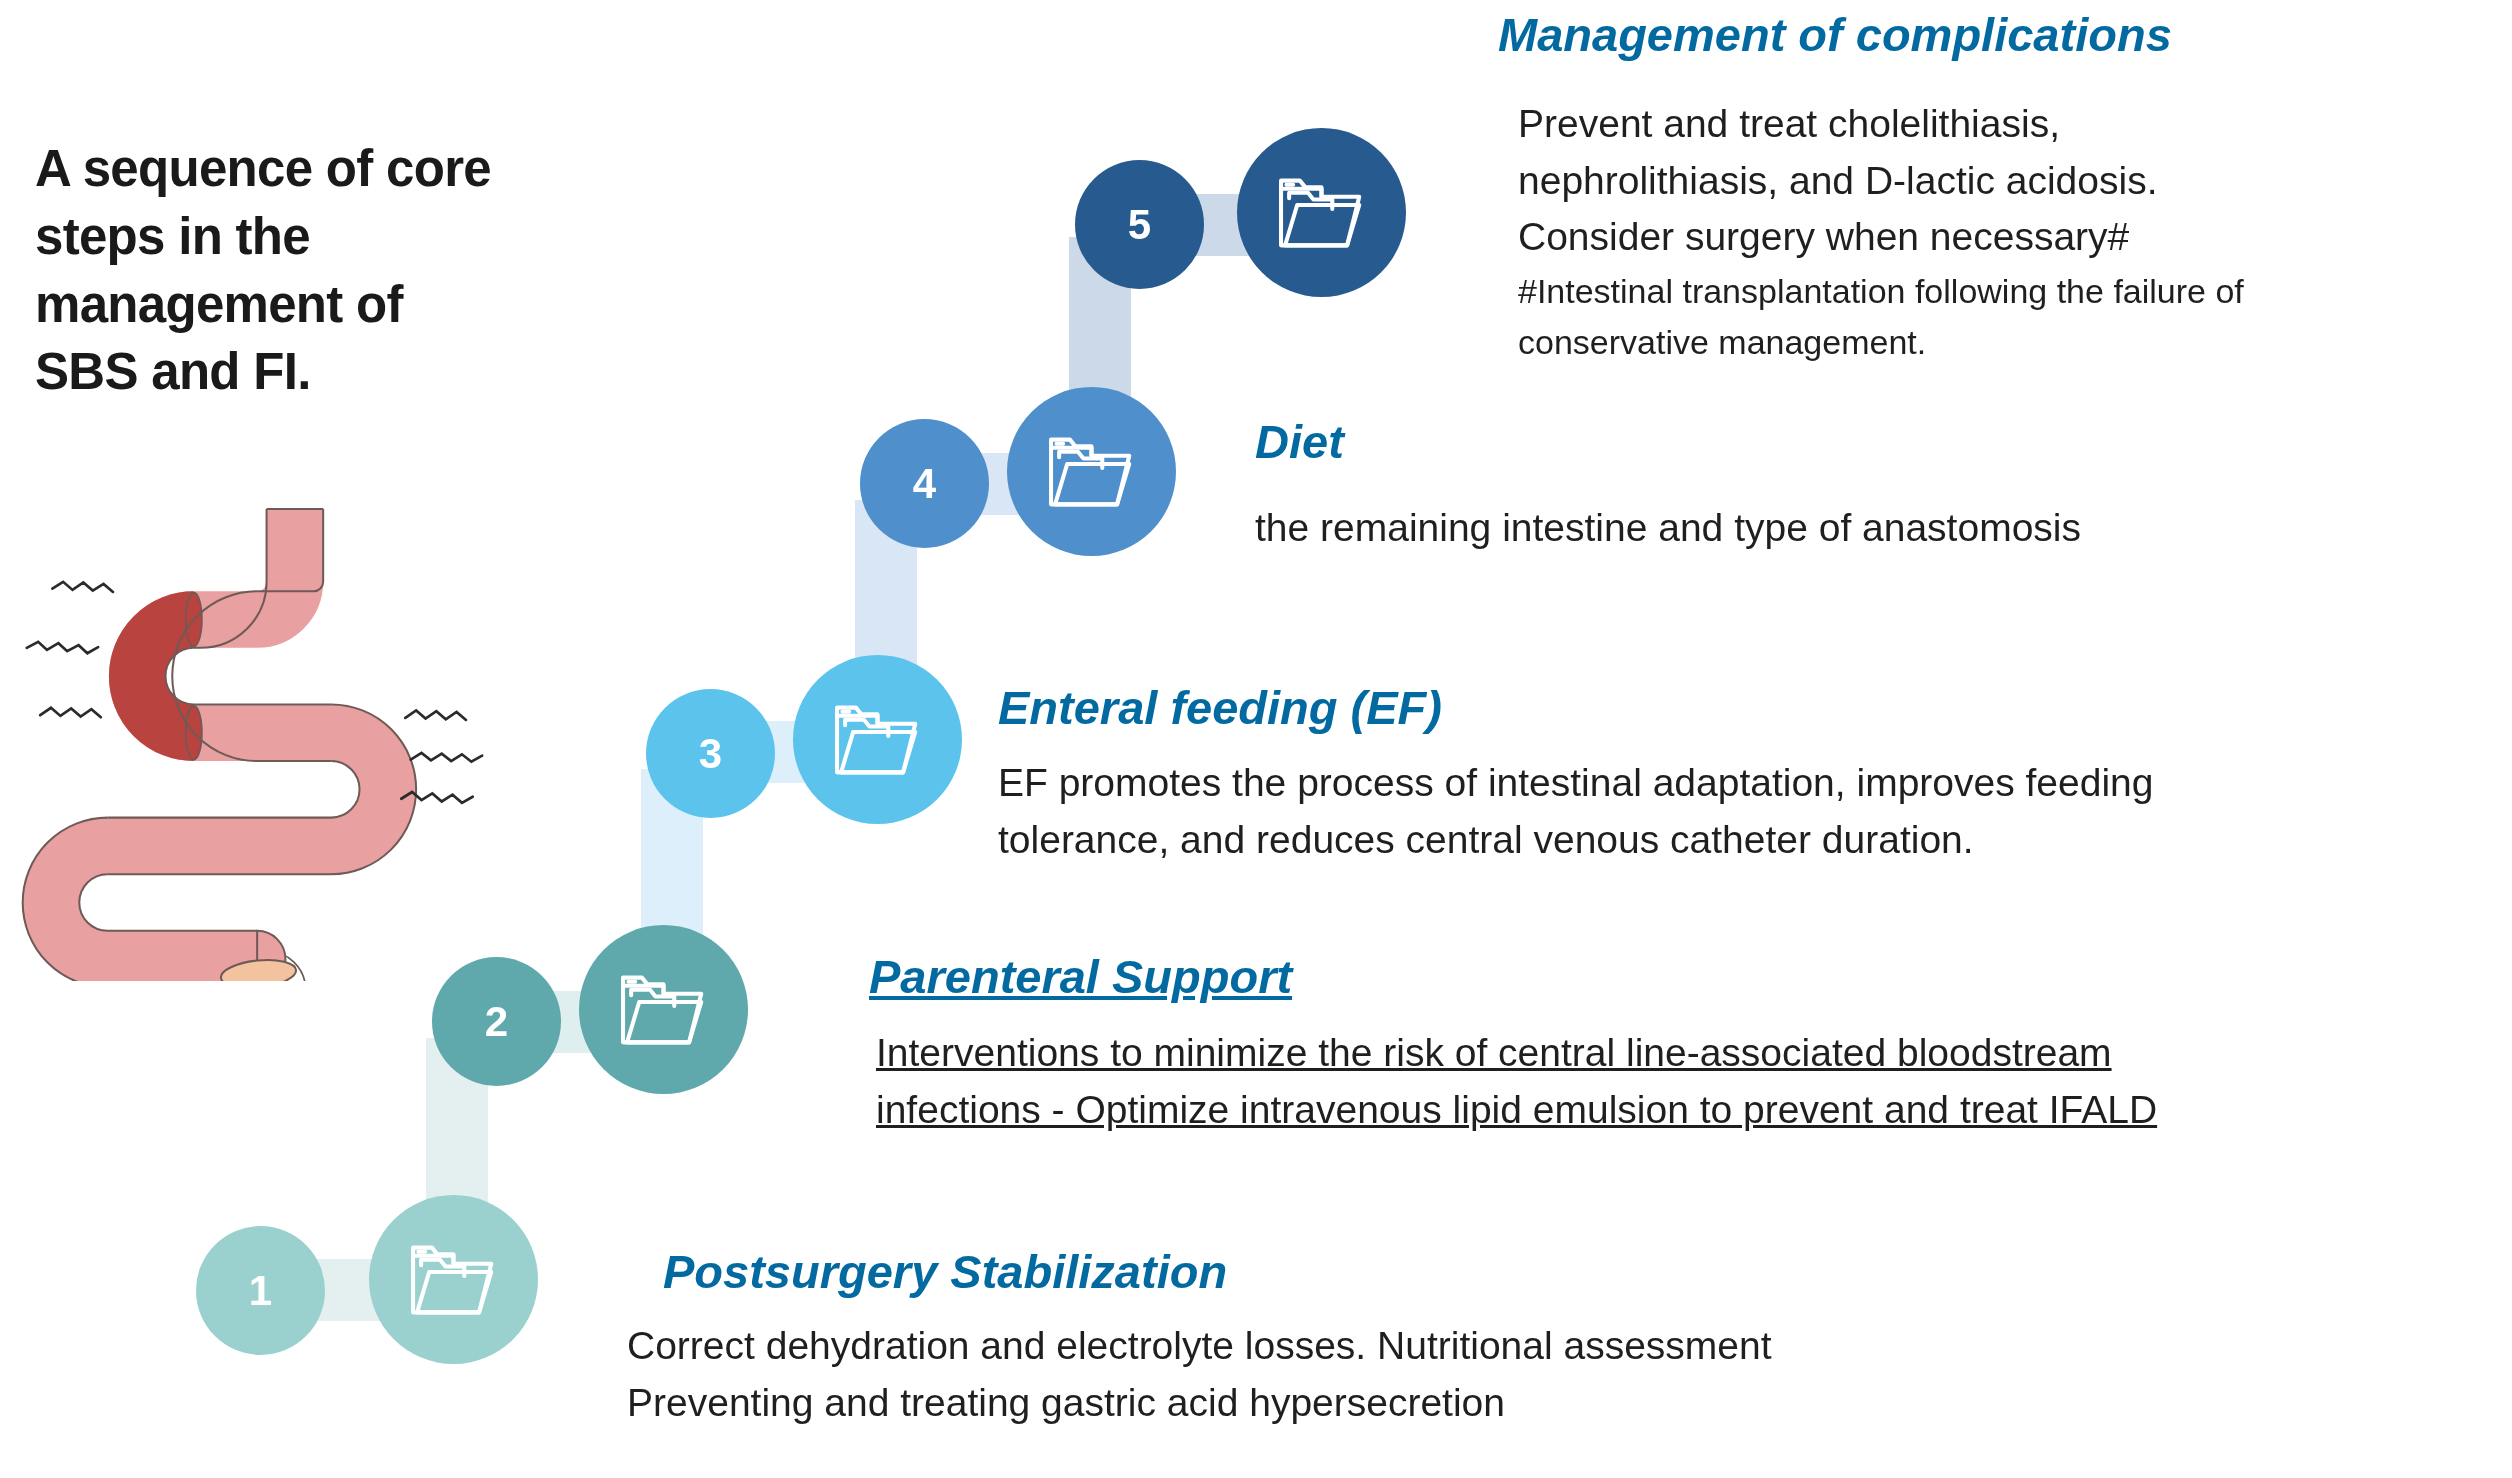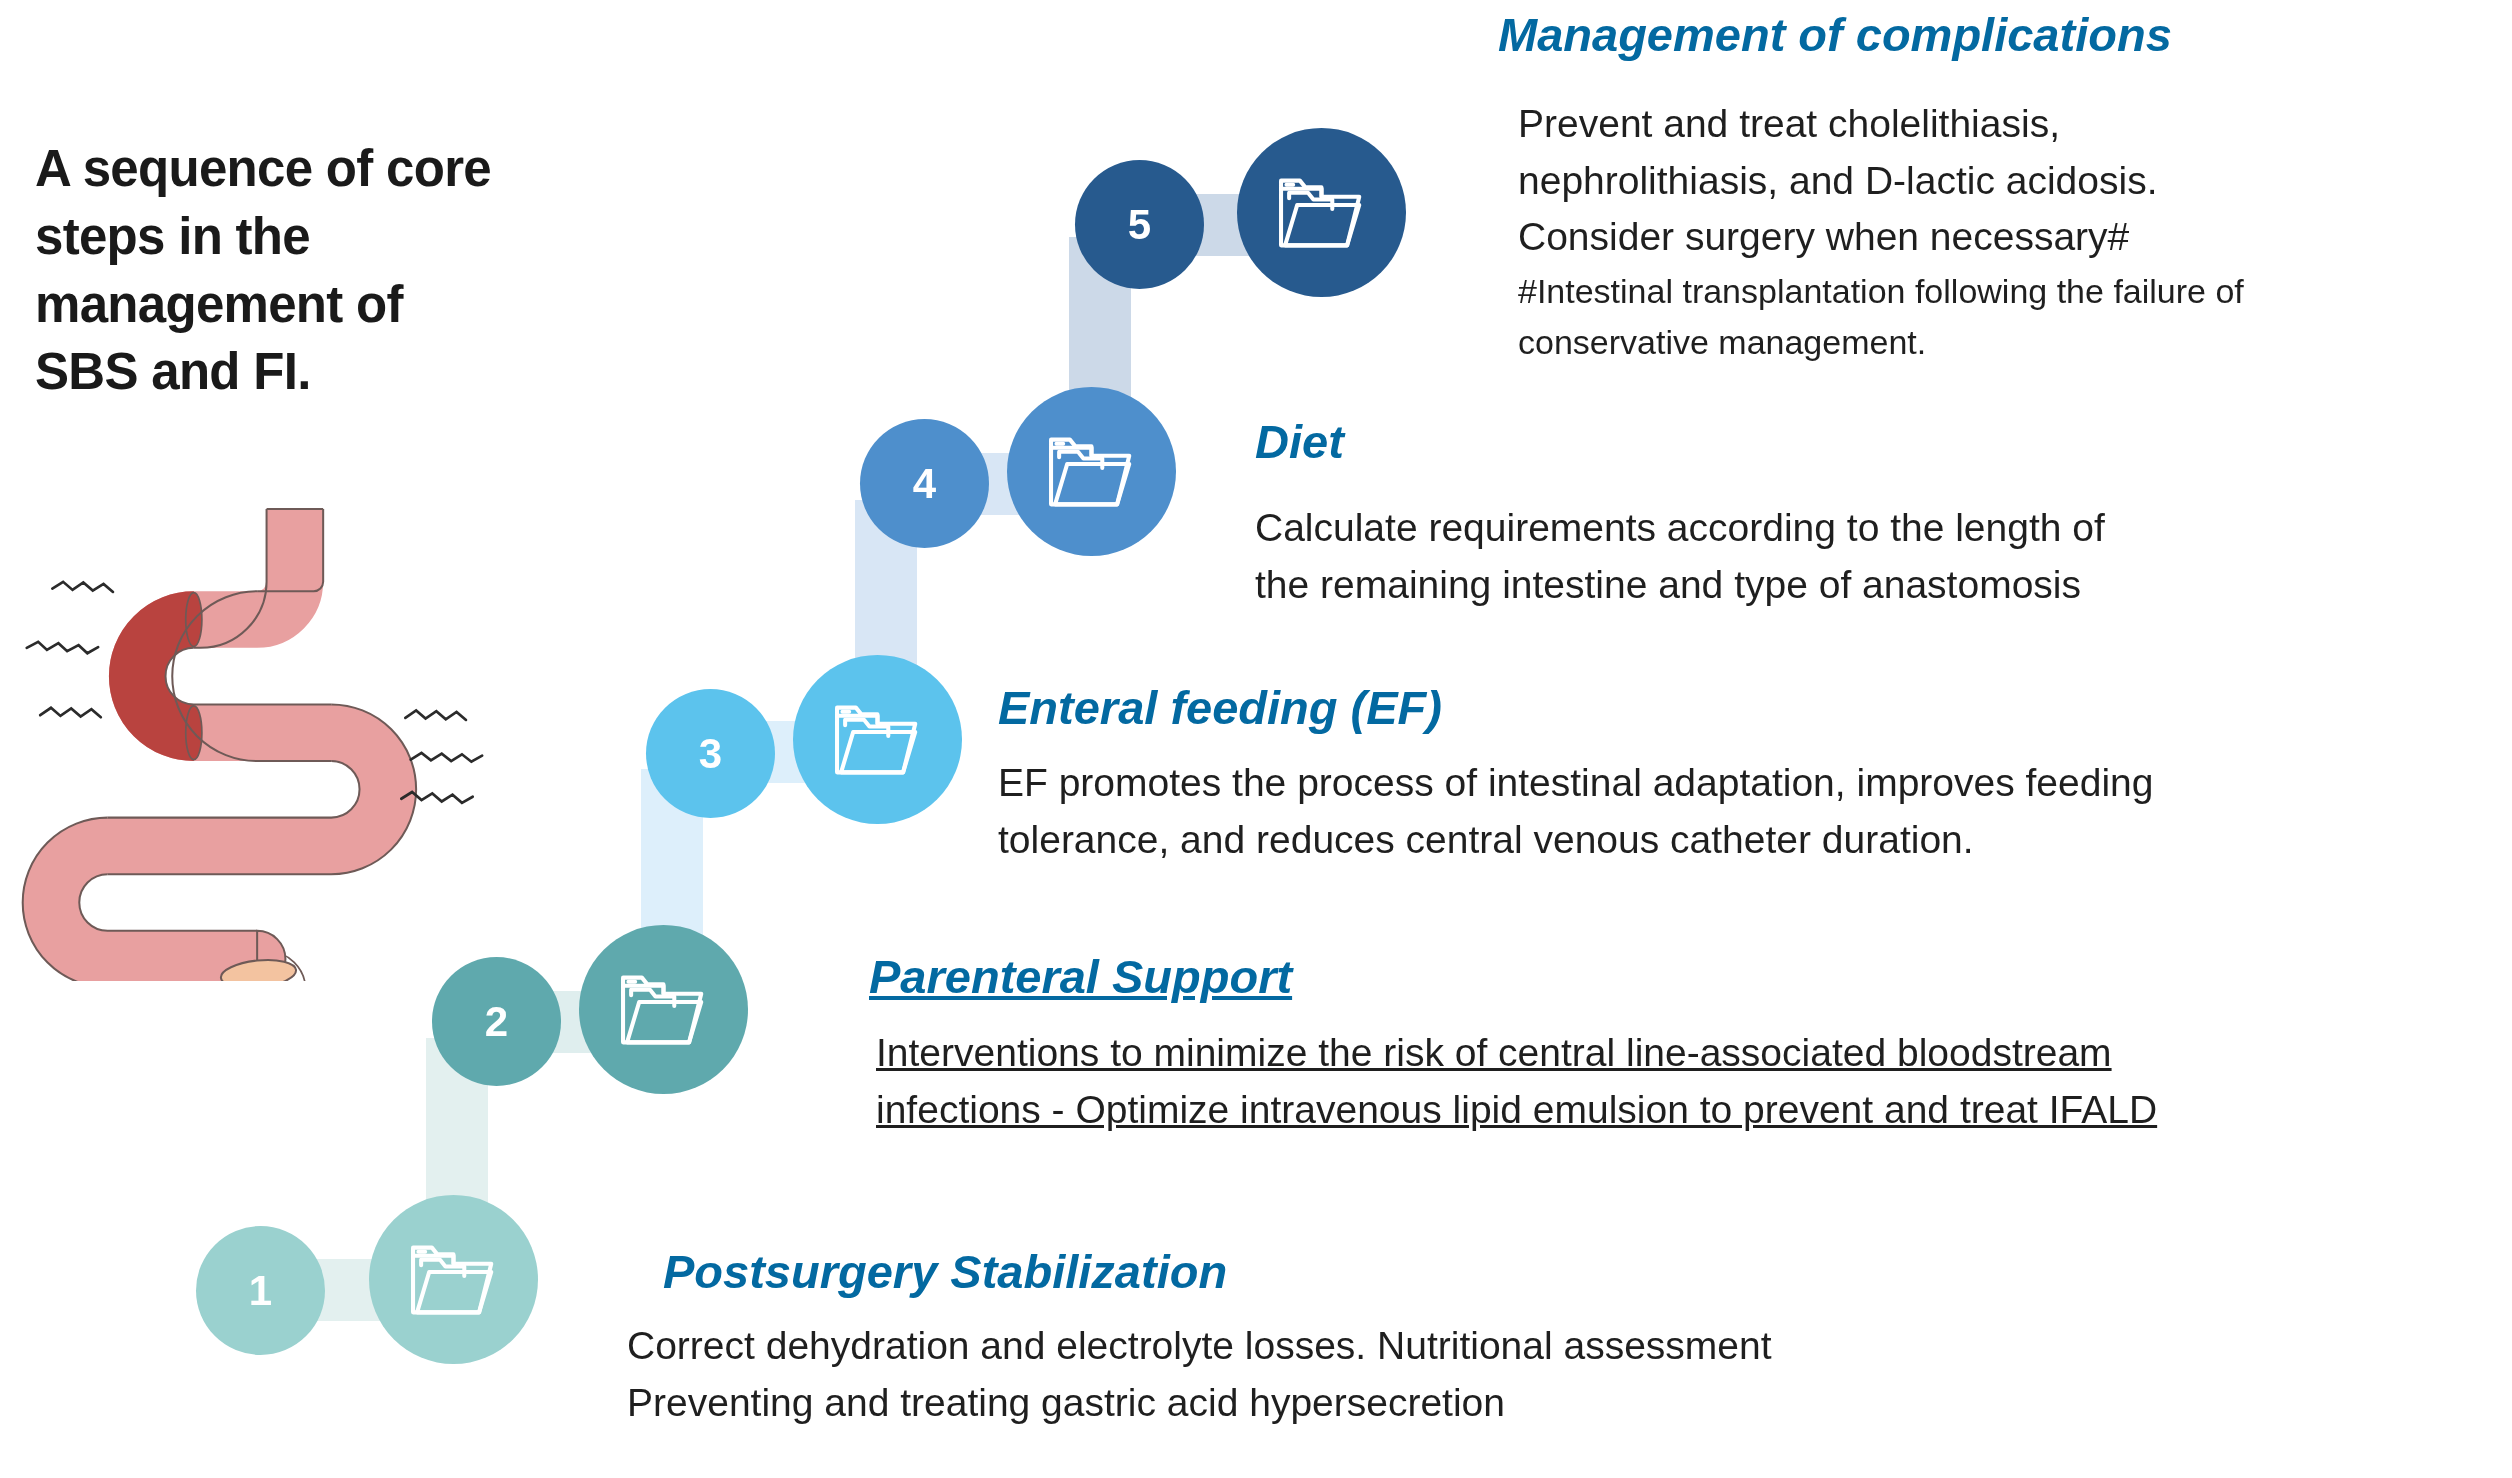--- a/index.html
+++ b/index.html
@@ -239,21 +239,20 @@
         <path d="M3 10 V4 h14 l4 5 h12 v7"></path>
         <path d="M9 17 v-4 h14 l4 5 h14 v7"></path>
         <path d="M3 10 h30 v6 h28 l-9 36 H3 Z"></path>
         <path d="M15 22 h46 l-9 30 H6 Z"></path>
         <path d="M7 7 h5"></path>
       </svg>
     </span>
   </div>
   <div class="step-head" style="left:1255px;top:414px;">Diet</div>
   <div class="step-body" style="left:1255px;top:500px;width:1254px;">
-    <div>Calculate requirements according to the length of</div>
     <div>the remaining intestine and type of anastomosis</div>
   </div>
 
   <div class="node-num" style="left:1075px;top:160px;width:129px;height:129px;background:#275a8e;">
     <span>5</span>
   </div>
   <div class="node-icon" style="left:1237px;top:128px;width:169px;height:169px;background:#275a8e;">
     <span>
       <svg width="89" height="76" viewBox="0 0 66 56" fill="none" stroke="#ffffff" stroke-width="3" stroke-linejoin="round" stroke-linecap="round">
         <path d="M3 10 V4 h14 l4 5 h12 v7"></path>

